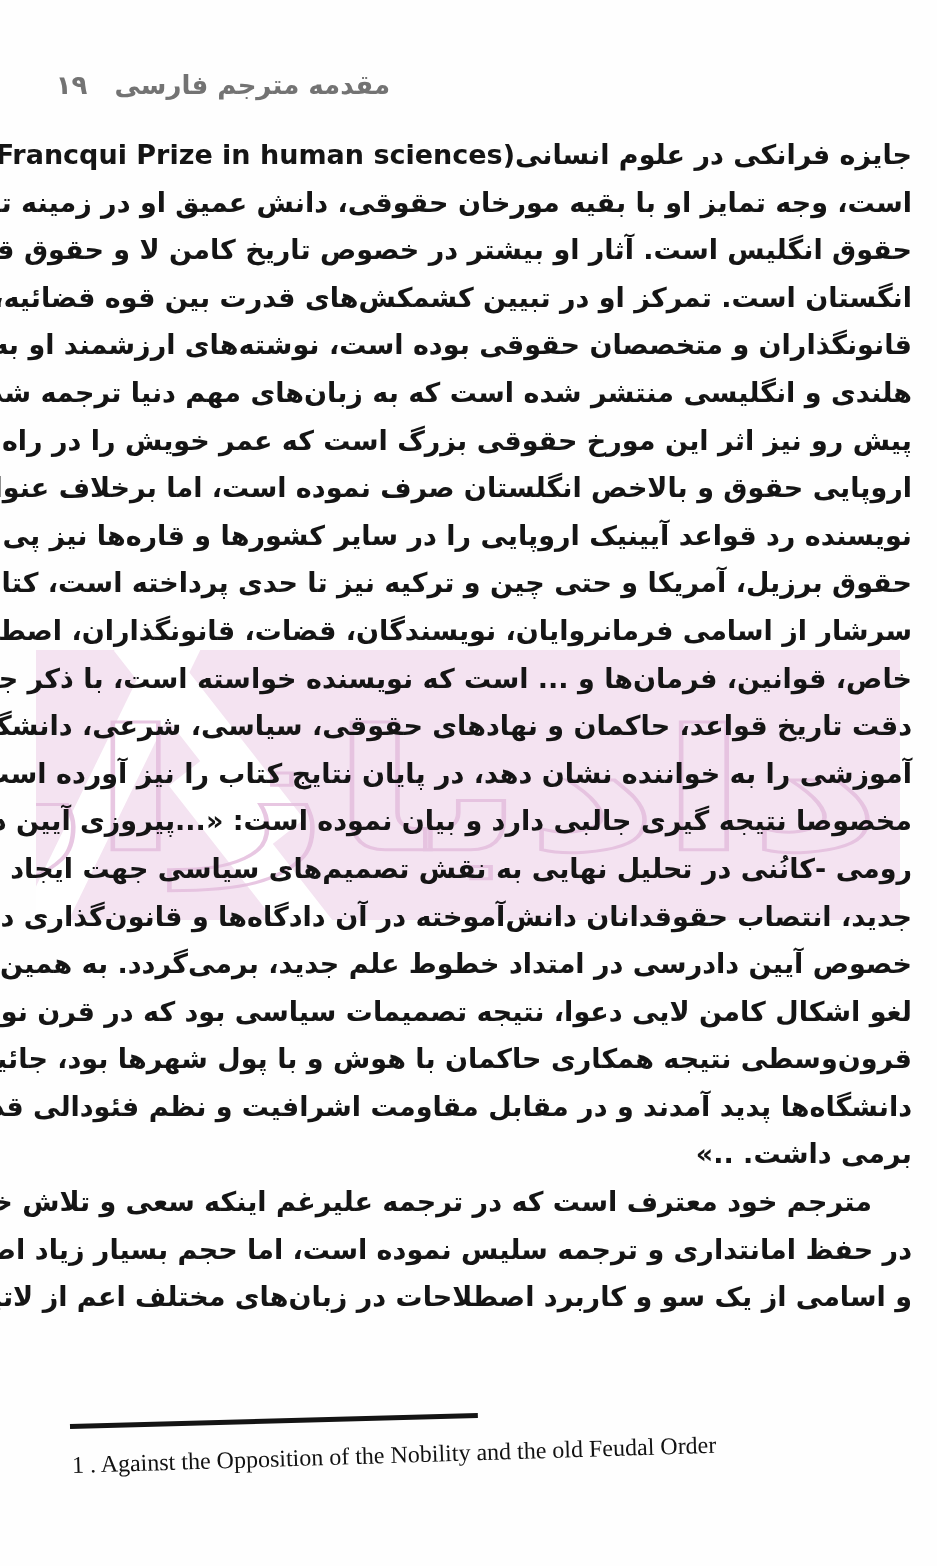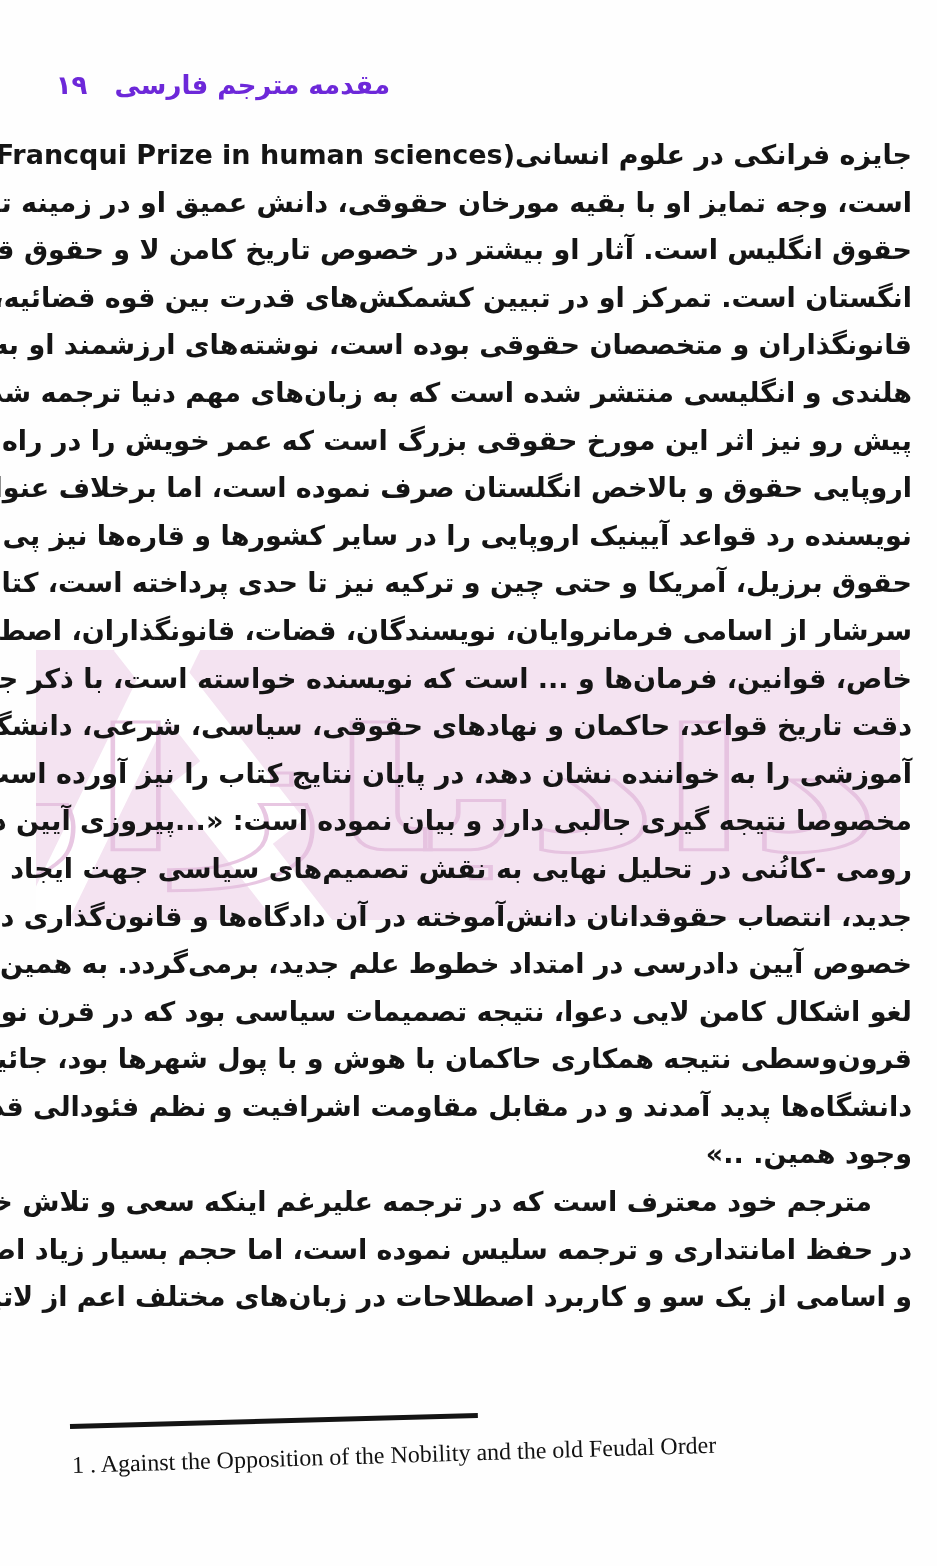--- a/index.html
+++ b/index.html
@@ -9,21 +9,21 @@
     background:#fefefe;
     overflow:hidden;
     font-family:"DejaVu Sans",sans-serif;
     color:#141414;
   }
   
   .header{
     position:absolute;left:44px;top:70px;width:346px;
     direction:rtl;text-align:right;
     font-size:26px;font-weight:600;letter-spacing:0.5px;
-    color:#6d28d9;white-space:nowrap;
+    color:#737373;white-space:nowrap;
   }
   
   .highlight{
     position:absolute;left:36px;top:650px;width:864px;height:270px;
     z-index:1;overflow:hidden;
   }
   .wm-text{
     position:absolute;right:18px;top:50%;
     transform:translateY(-46%) scaleX(1.55);transform-origin:right center;
     font-size:168px;font-weight:700;line-height:1;
@@ -92,21 +92,21 @@
       <div class="line">خاص، قوانین، فرمان‌ها و ... است که نویسنده خواسته است، با ذکر جزئیاتی به</div>
       <div class="line">دقت تاریخ قواعد، حاکمان و نهادهای حقوقی، سیاسی، شرعی، دانشگاهی و</div>
       <div class="line">آموزشی را به خواننده نشان دهد، در پایان نتایج کتاب را نیز آورده است.</div>
       <div class="line">مخصوصا نتیجه گیری جالبی دارد و بیان نموده است: «...پیروزی آیین دادرسی</div>
       <div class="line">رومی -کانُنی در تحلیل نهایی به نقش تصمیم‌های سیاسی جهت ایجاد دادگاه‌های</div>
       <div class="line">جدید، انتصاب حقوقدانان دانش‌آموخته در آن دادگاه‌ها و قانون‌گذاری در</div>
       <div class="line">خصوص آیین دادرسی در امتداد خطوط علم جدید، برمی‌گردد. به همین ترتیب</div>
       <div class="line">لغو اشکال کامن لایی دعوا، نتیجه تصمیمات سیاسی بود که در قرن نوزدهم</div>
       <div class="line">قرون‌وسطی نتیجه همکاری حاکمان با هوش و با پول شهرها بود، جائیکه</div>
       <div class="line">دانشگاه‌ها پدید آمدند و در مقابل مقاومت اشرافیت و نظم فئودالی قدیمی¹،</div>
-      <div class="line end">وجود همین. ..»</div>
+      <div class="line end">برمی داشت. ..»</div>
       <div class="line indent">مترجم خود معترف است که در ترجمه علیرغم اینکه سعی و تلاش خود را</div>
       <div class="line">در حفظ امانتداری و ترجمه سلیس نموده است، اما حجم بسیار زیاد اصطلاحات</div>
       <div class="line">و اسامی از یک سو و کاربرد اصطلاحات در زبان‌های مختلف اعم از لاتین،</div>
     </div>
 
   <div class="foot-rule"></div>
 
   <div class="footnote">1 . Against the Opposition of the Nobility and the old Feudal Order</div>
 
 </div>

